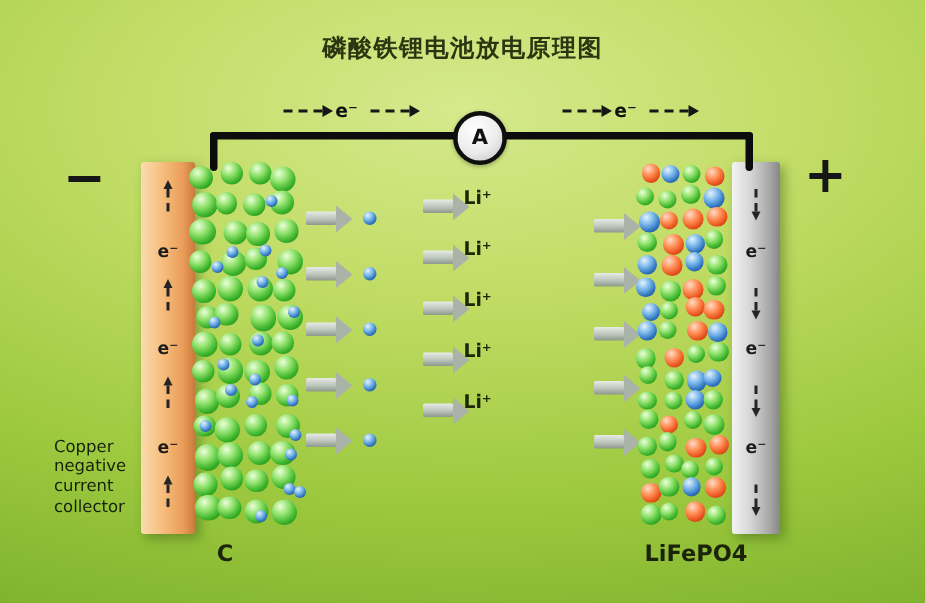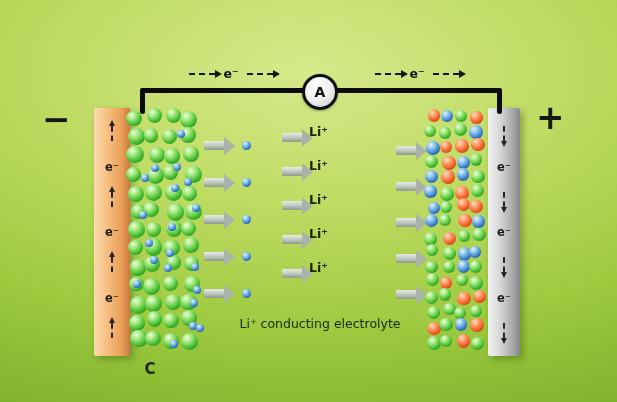--- a/index.html
+++ b/index.html
@@ -53,20 +53,21 @@
   
   .caption{position:absolute;left:200px;top:316px;width:240px;text-align:center;font-size:12.5px;color:#1d2608;}
   .collector-caption{position:absolute;font-size:11px;line-height:1.2;color:#17220a;}
   .material-label{position:absolute;font-size:15px;font-weight:bold;color:#1b2408;text-align:center;}
 </style>
 </head>
 <body>
 
 <div class="stage">
 
+  <div class="title">磷酸铁锂电池放电原理图</div>
 
   <div class="wire-h"></div>
   <div class="wire-stub" style="left:140px"></div>
   <div class="wire-stub" style="left:497px"></div>
   <div class="ammeter">
     <span>A</span>
   </div>
 
   <div class="eflow" style="left:166px">
     <span class="dashR"></span>
@@ -257,22 +258,23 @@
   </div>
   <div class="li-row" style="left:282px;top:232px">
     <span class="garrow"></span>
     <span class="li-label">Li⁺</span>
   </div>
   <div class="li-row" style="left:282px;top:266px">
     <span class="garrow"></span>
     <span class="li-label">Li⁺</span>
   </div>
 
-  <div class="caption">Li⁺ conducting electrolyte</div>
+  <div class="collector-caption" style="left:36px;top:291px;width:66px">Copper negative current collector</div>
   <div class="material-label" style="left:118px;top:360px;width:64px">C</div>
+  <div class="material-label" style="left:408px;top:360px;width:112px">LiFePO4</div>
 
 <div class="garrow abs" style="left: 204px; top: 141px;"></div>
     <div class="ion-dot" style="left: 242px; top: 141px; width: 9px; height: 9px;"></div>
     <div class="garrow abs" style="left: 204px; top: 178px;"></div>
     <div class="ion-dot" style="left: 242px; top: 178px; width: 9px; height: 9px;"></div>
     <div class="garrow abs" style="left: 204px; top: 215px;"></div>
     <div class="ion-dot" style="left: 242px; top: 215px; width: 9px; height: 9px;"></div>
     <div class="garrow abs" style="left: 204px; top: 252px;"></div>
     <div class="ion-dot" style="left: 242px; top: 252px; width: 9px; height: 9px;"></div>
     <div class="garrow abs" style="left: 204px; top: 289px;"></div>

